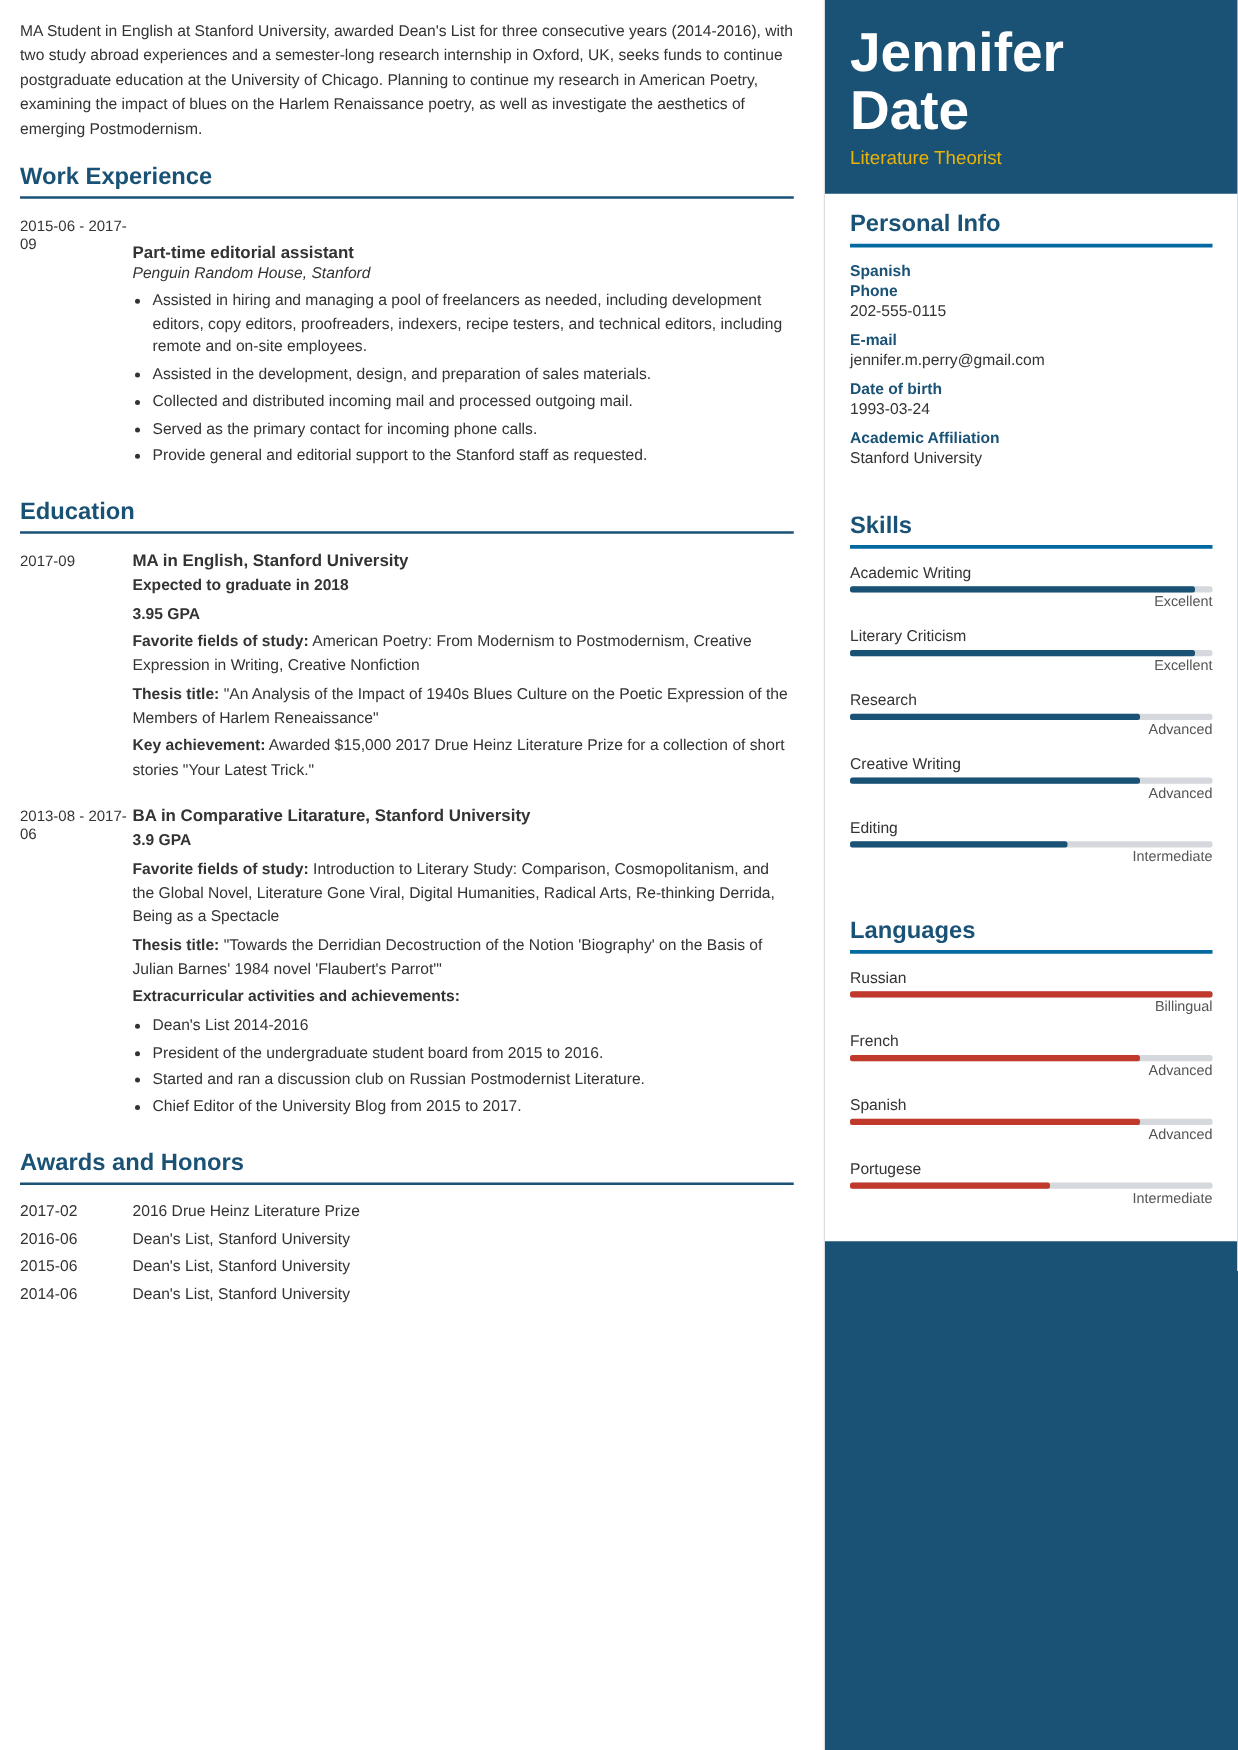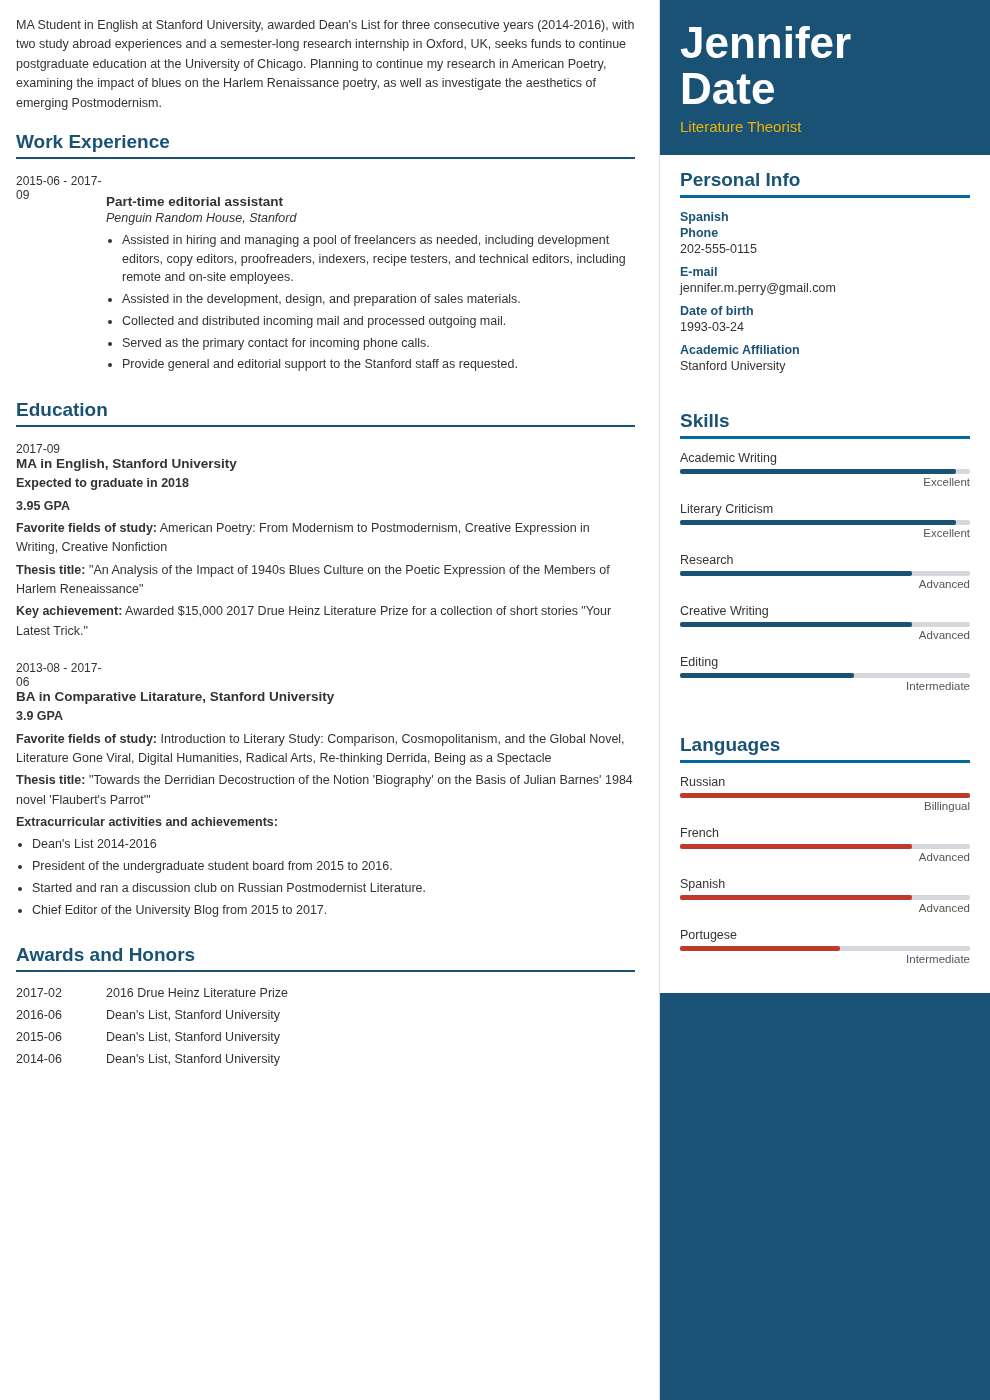--- a/index.html
+++ b/index.html
@@ -74,21 +74,20 @@
       font-size: 12.5px;
       line-height: 1.5;
       margin-bottom: 3px;
       color: #333;
     }
 
     
     .edu-entry {
       display: flex;
       margin-bottom: 16px;
-      flex-direction: column;
     }
     .edu-date {
       width: 90px;
       min-width: 90px;
       font-size: 12px;
       color: #333;
       padding-top: 1px;
     }
     .edu-content {
       flex: 1;

